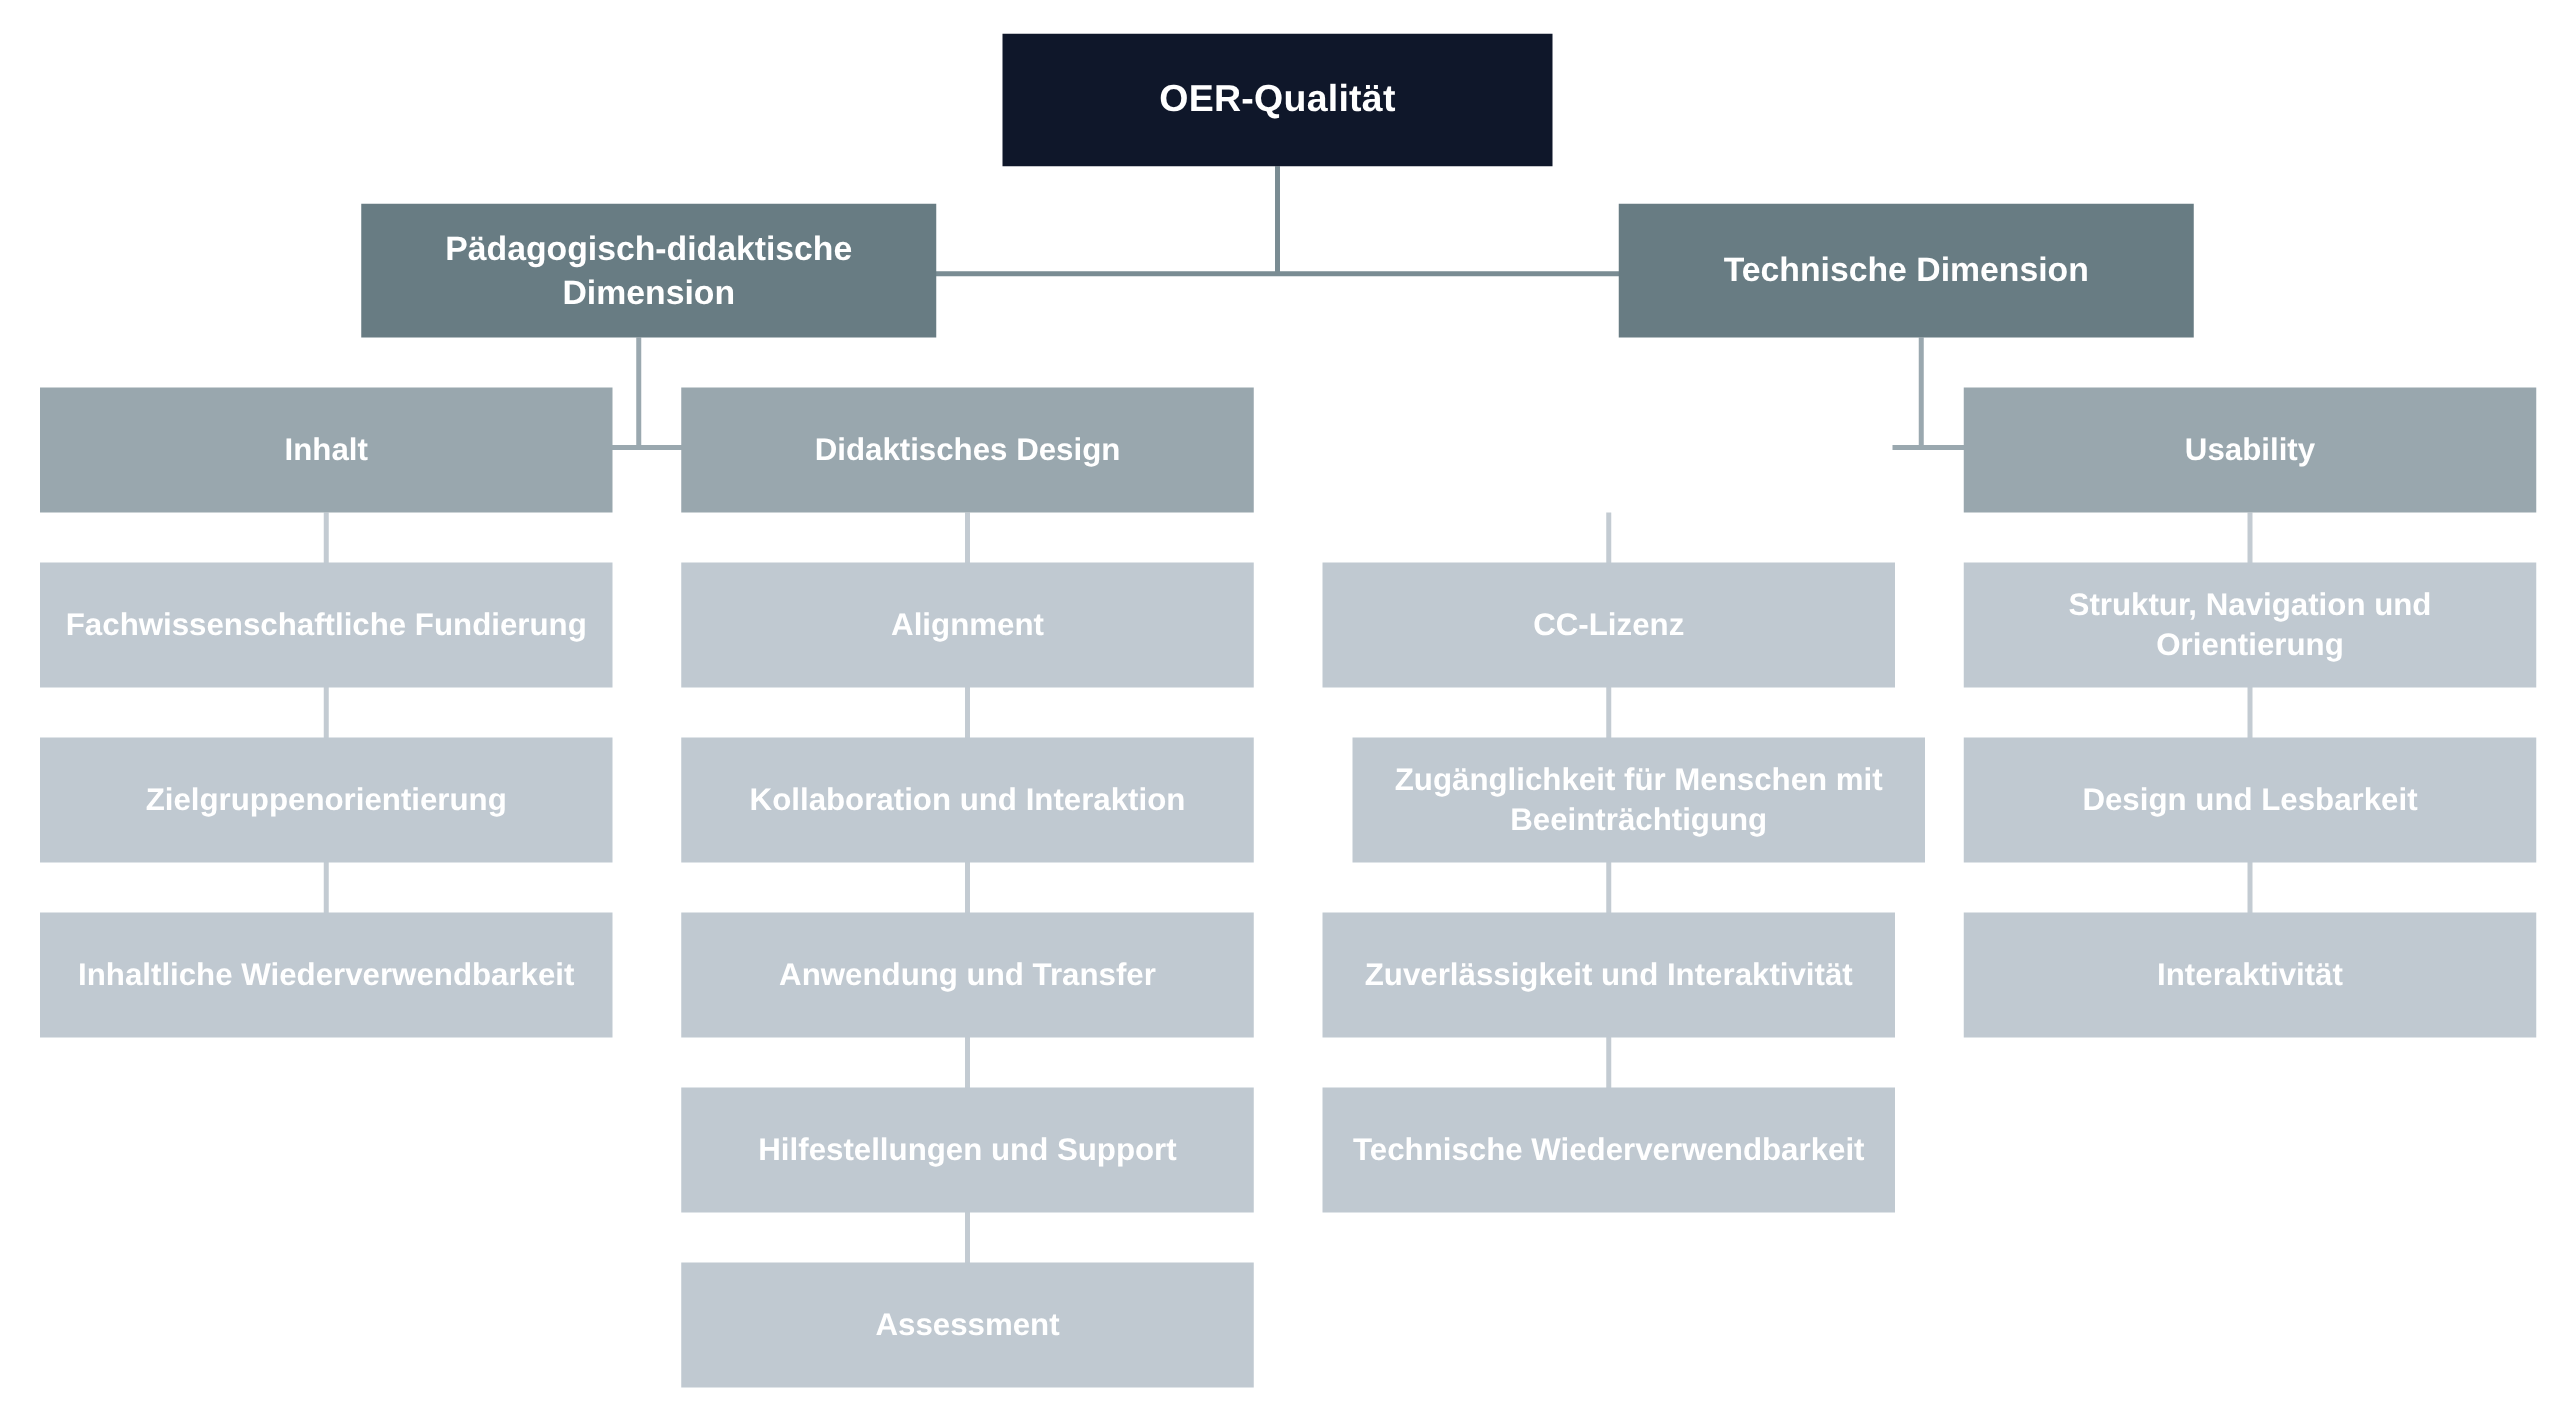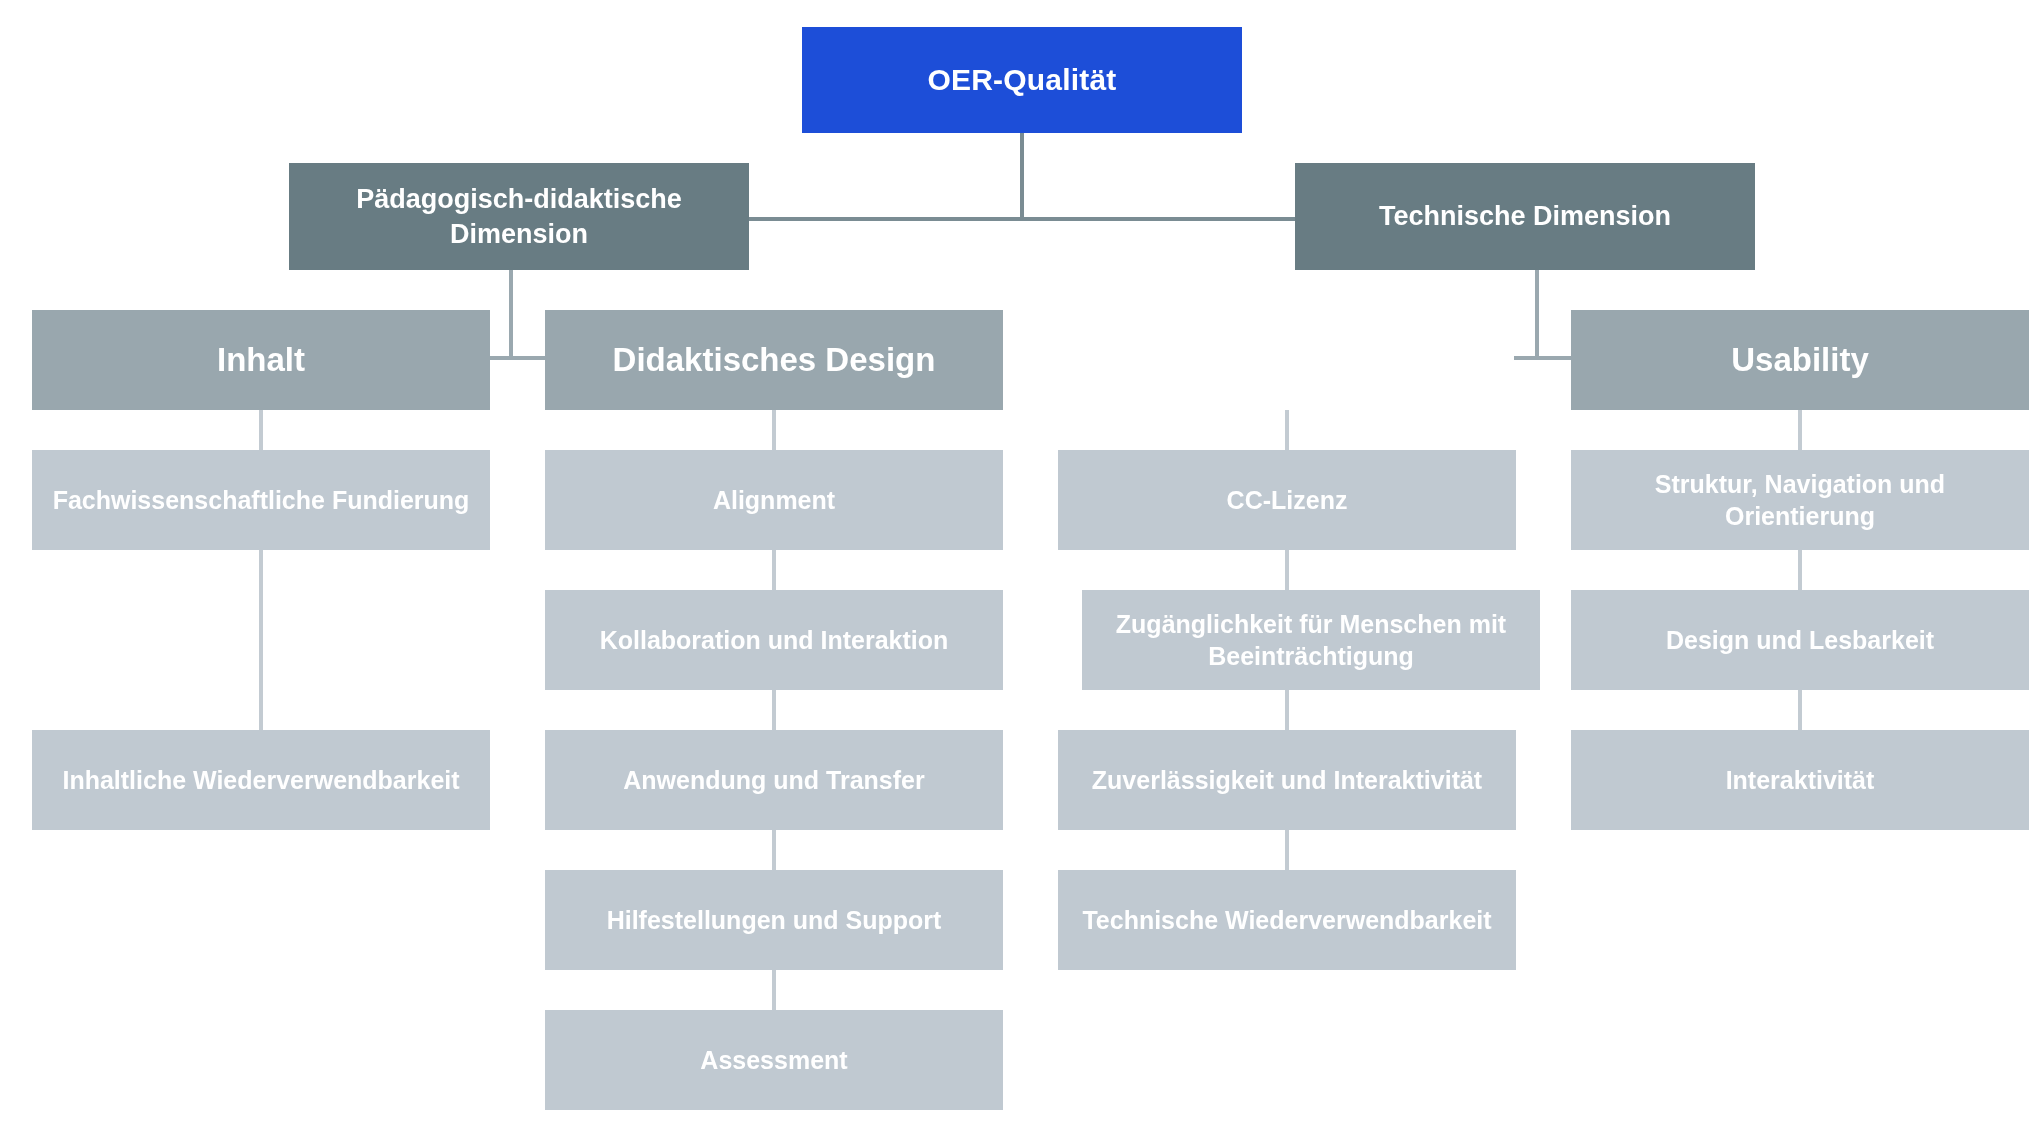--- a/index.html
+++ b/index.html
@@ -39,23 +39,23 @@
     font-weight: bold;
     line-height: 1.28;
     z-index: 2;
     padding: 4px 10px;
   }
   .node .lbl {
     display: block;
     width: 100%;
     white-space: pre-line;
   }
-  .level-root  { background: #1d4ed8; font-size: 30px; letter-spacing: .2px; }
+  .level-root  { background: #0f172a; font-size: 30px; letter-spacing: .2px; }
   .level-dim   { background: #687C83; font-size: 27px; }
-  .level-cat   { background: #99A7AE; font-size: 33px; }
+  .level-cat   { background: #99A7AE; font-size: 25px; }
   .level-leaf  { background: #C0C9D1; font-size: 25px; }
 </style>
 </head>
 <body>
 
 <div id="stage">
 
   <div class="conn dark" style="left:1020px; top:133px; width:4px; height:86px;"></div>
 
   <div class="conn dark" style="left:739px; top:217px; width:566px; height:4px;"></div>
@@ -87,20 +87,23 @@
   </div>
   <div class="node level-cat" style="left:545px; top:310px; width:458px; height:100px;justify-content:center;">
     <span class="lbl">Didaktisches Design</span>
   </div>
   <div class="node level-cat" style="left:1571px; top:310px; width:458px; height:100px;">
     <span class="lbl">Usability</span>
   </div>
 
   <div class="node level-leaf" style="left:32px; top:450px; width:458px; height:100px;">
     <span class="lbl">Fachwissenschaftliche Fundierung</span>
+  </div>
+  <div class="node level-leaf" style="left:32px; top:590px; width:458px; height:100px;">
+    <span class="lbl">Zielgruppenorientierung</span>
   </div>
   <div class="node level-leaf" style="left:32px; top:730px; width:458px; height:100px;">
     <span class="lbl">Inhaltliche Wiederverwendbarkeit</span>
   </div>
 
   <div class="node level-leaf" style="left:545px; top:450px; width:458px; height:100px;">
     <span class="lbl">Alignment</span>
   </div>
   <div class="node level-leaf" style="left:545px; top:590px; width:458px; height:100px;">
     <span class="lbl">Kollaboration und Interaktion</span>

